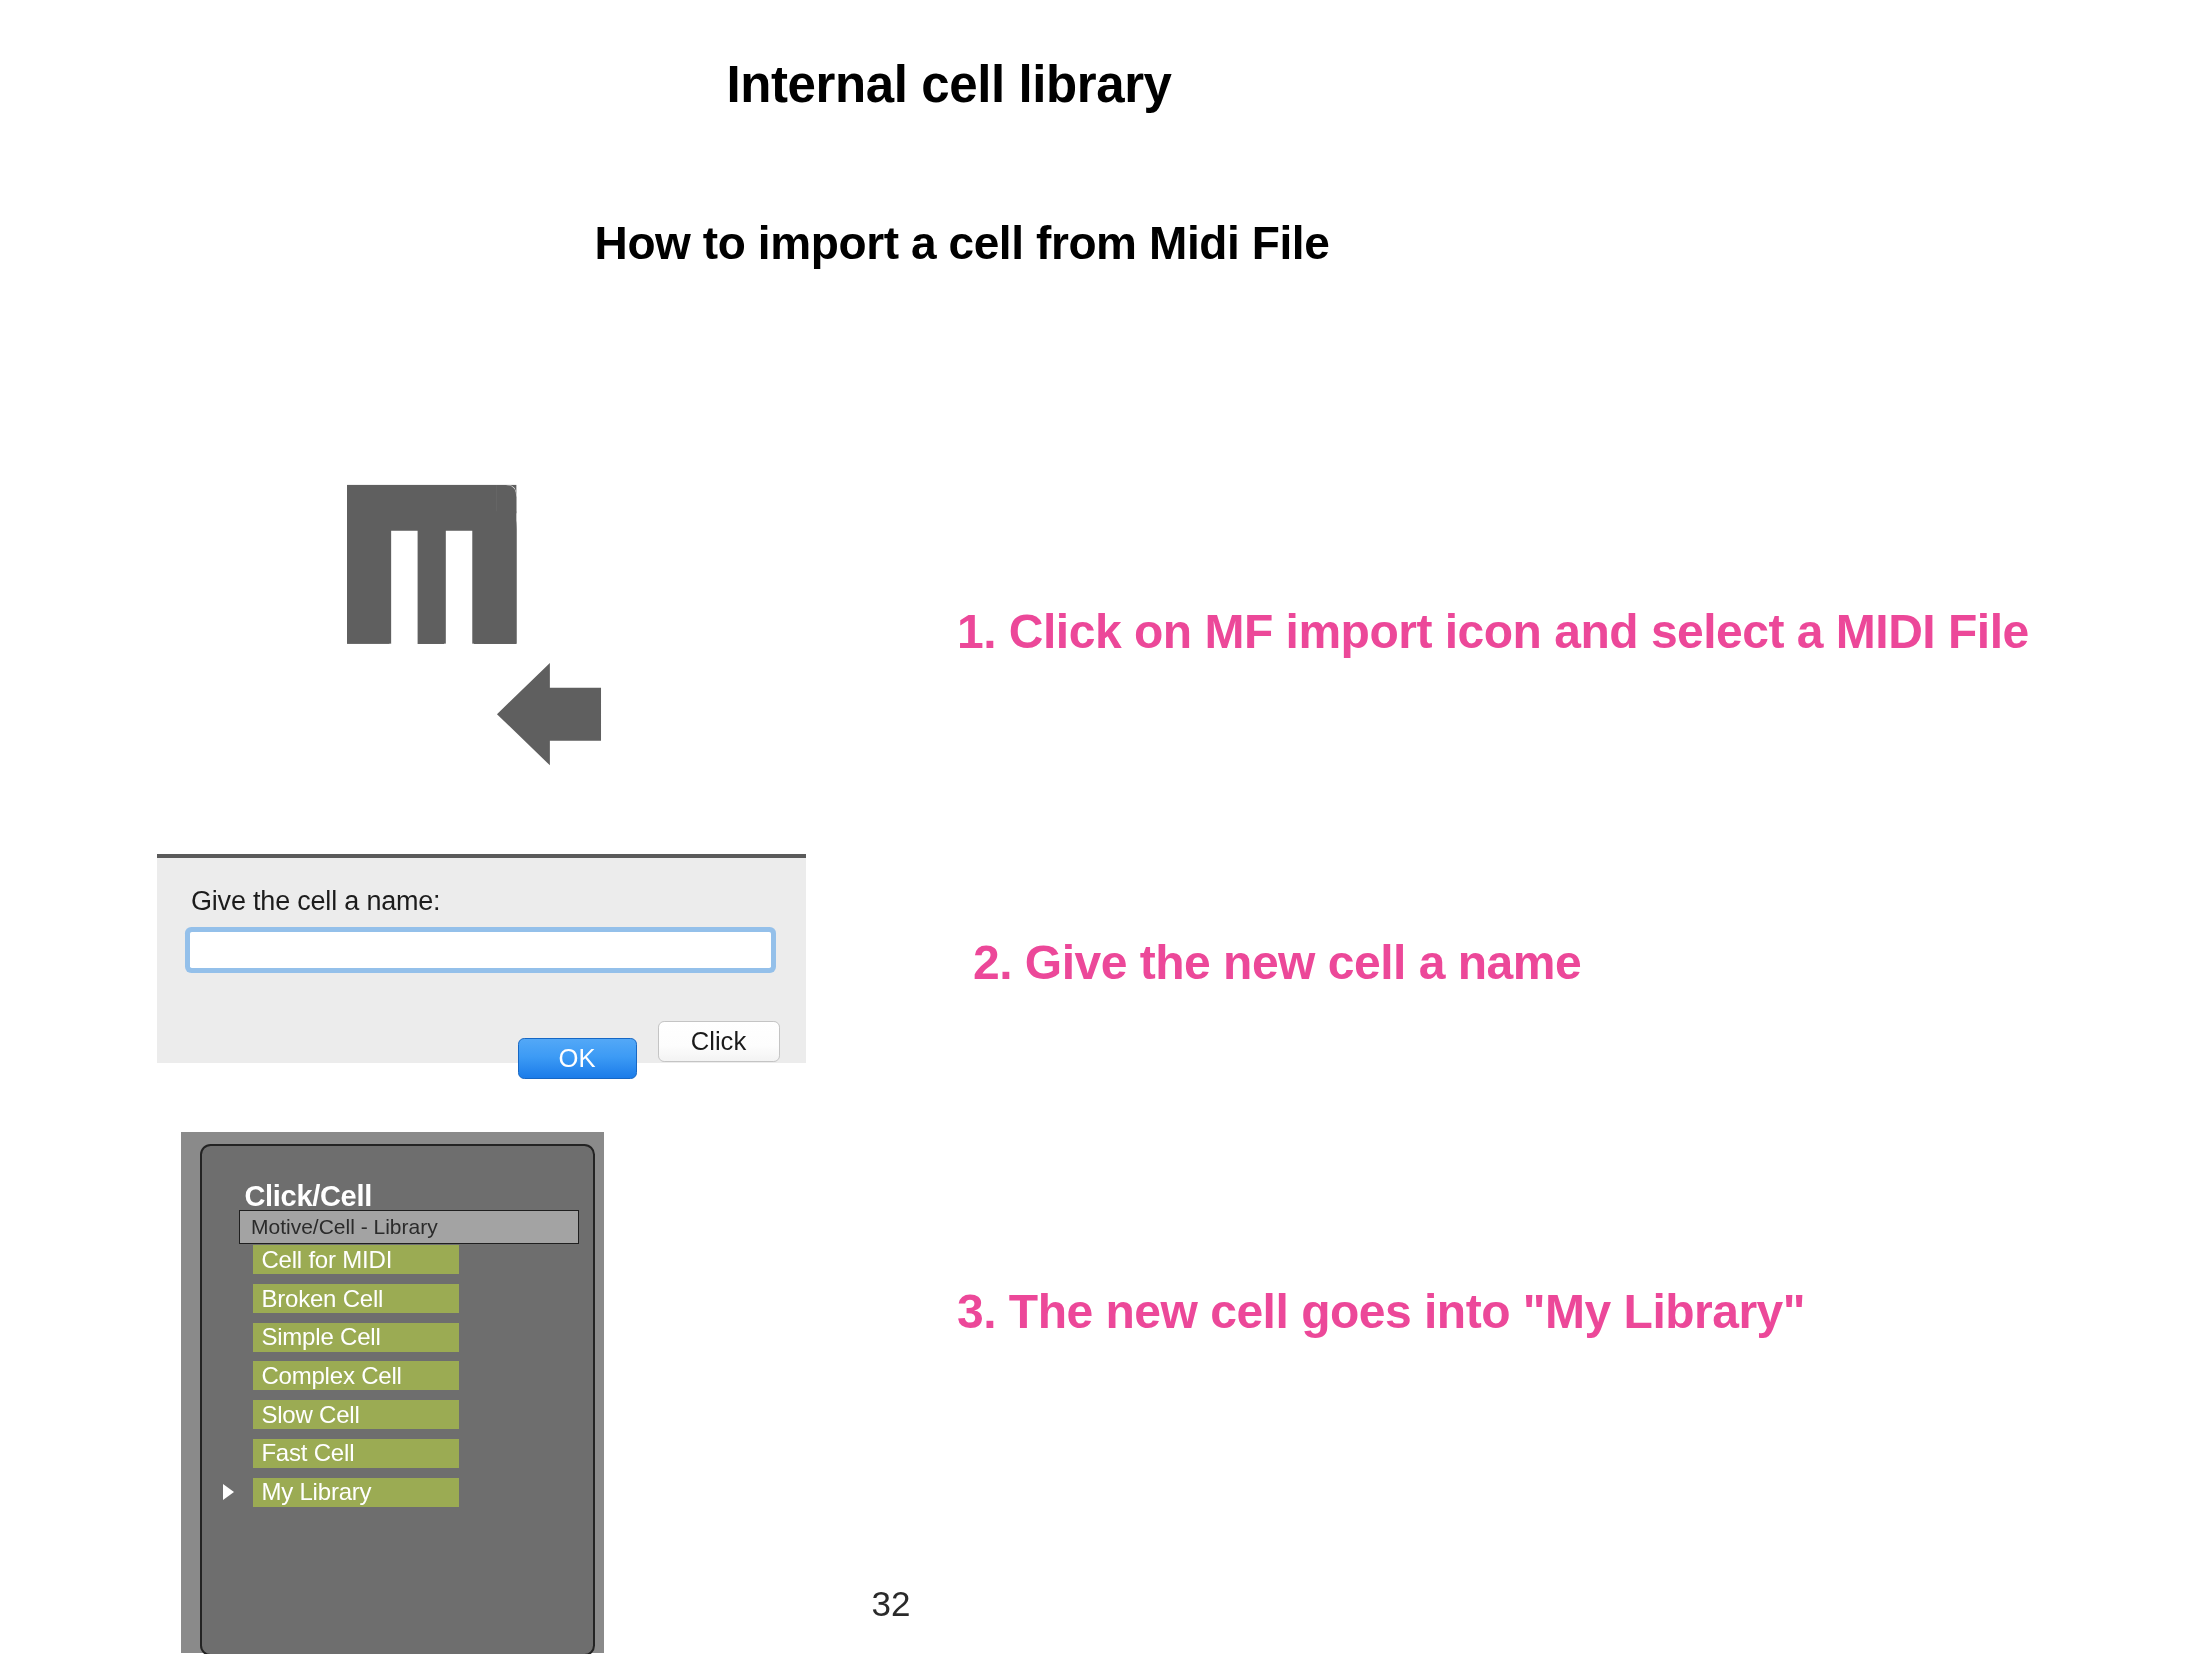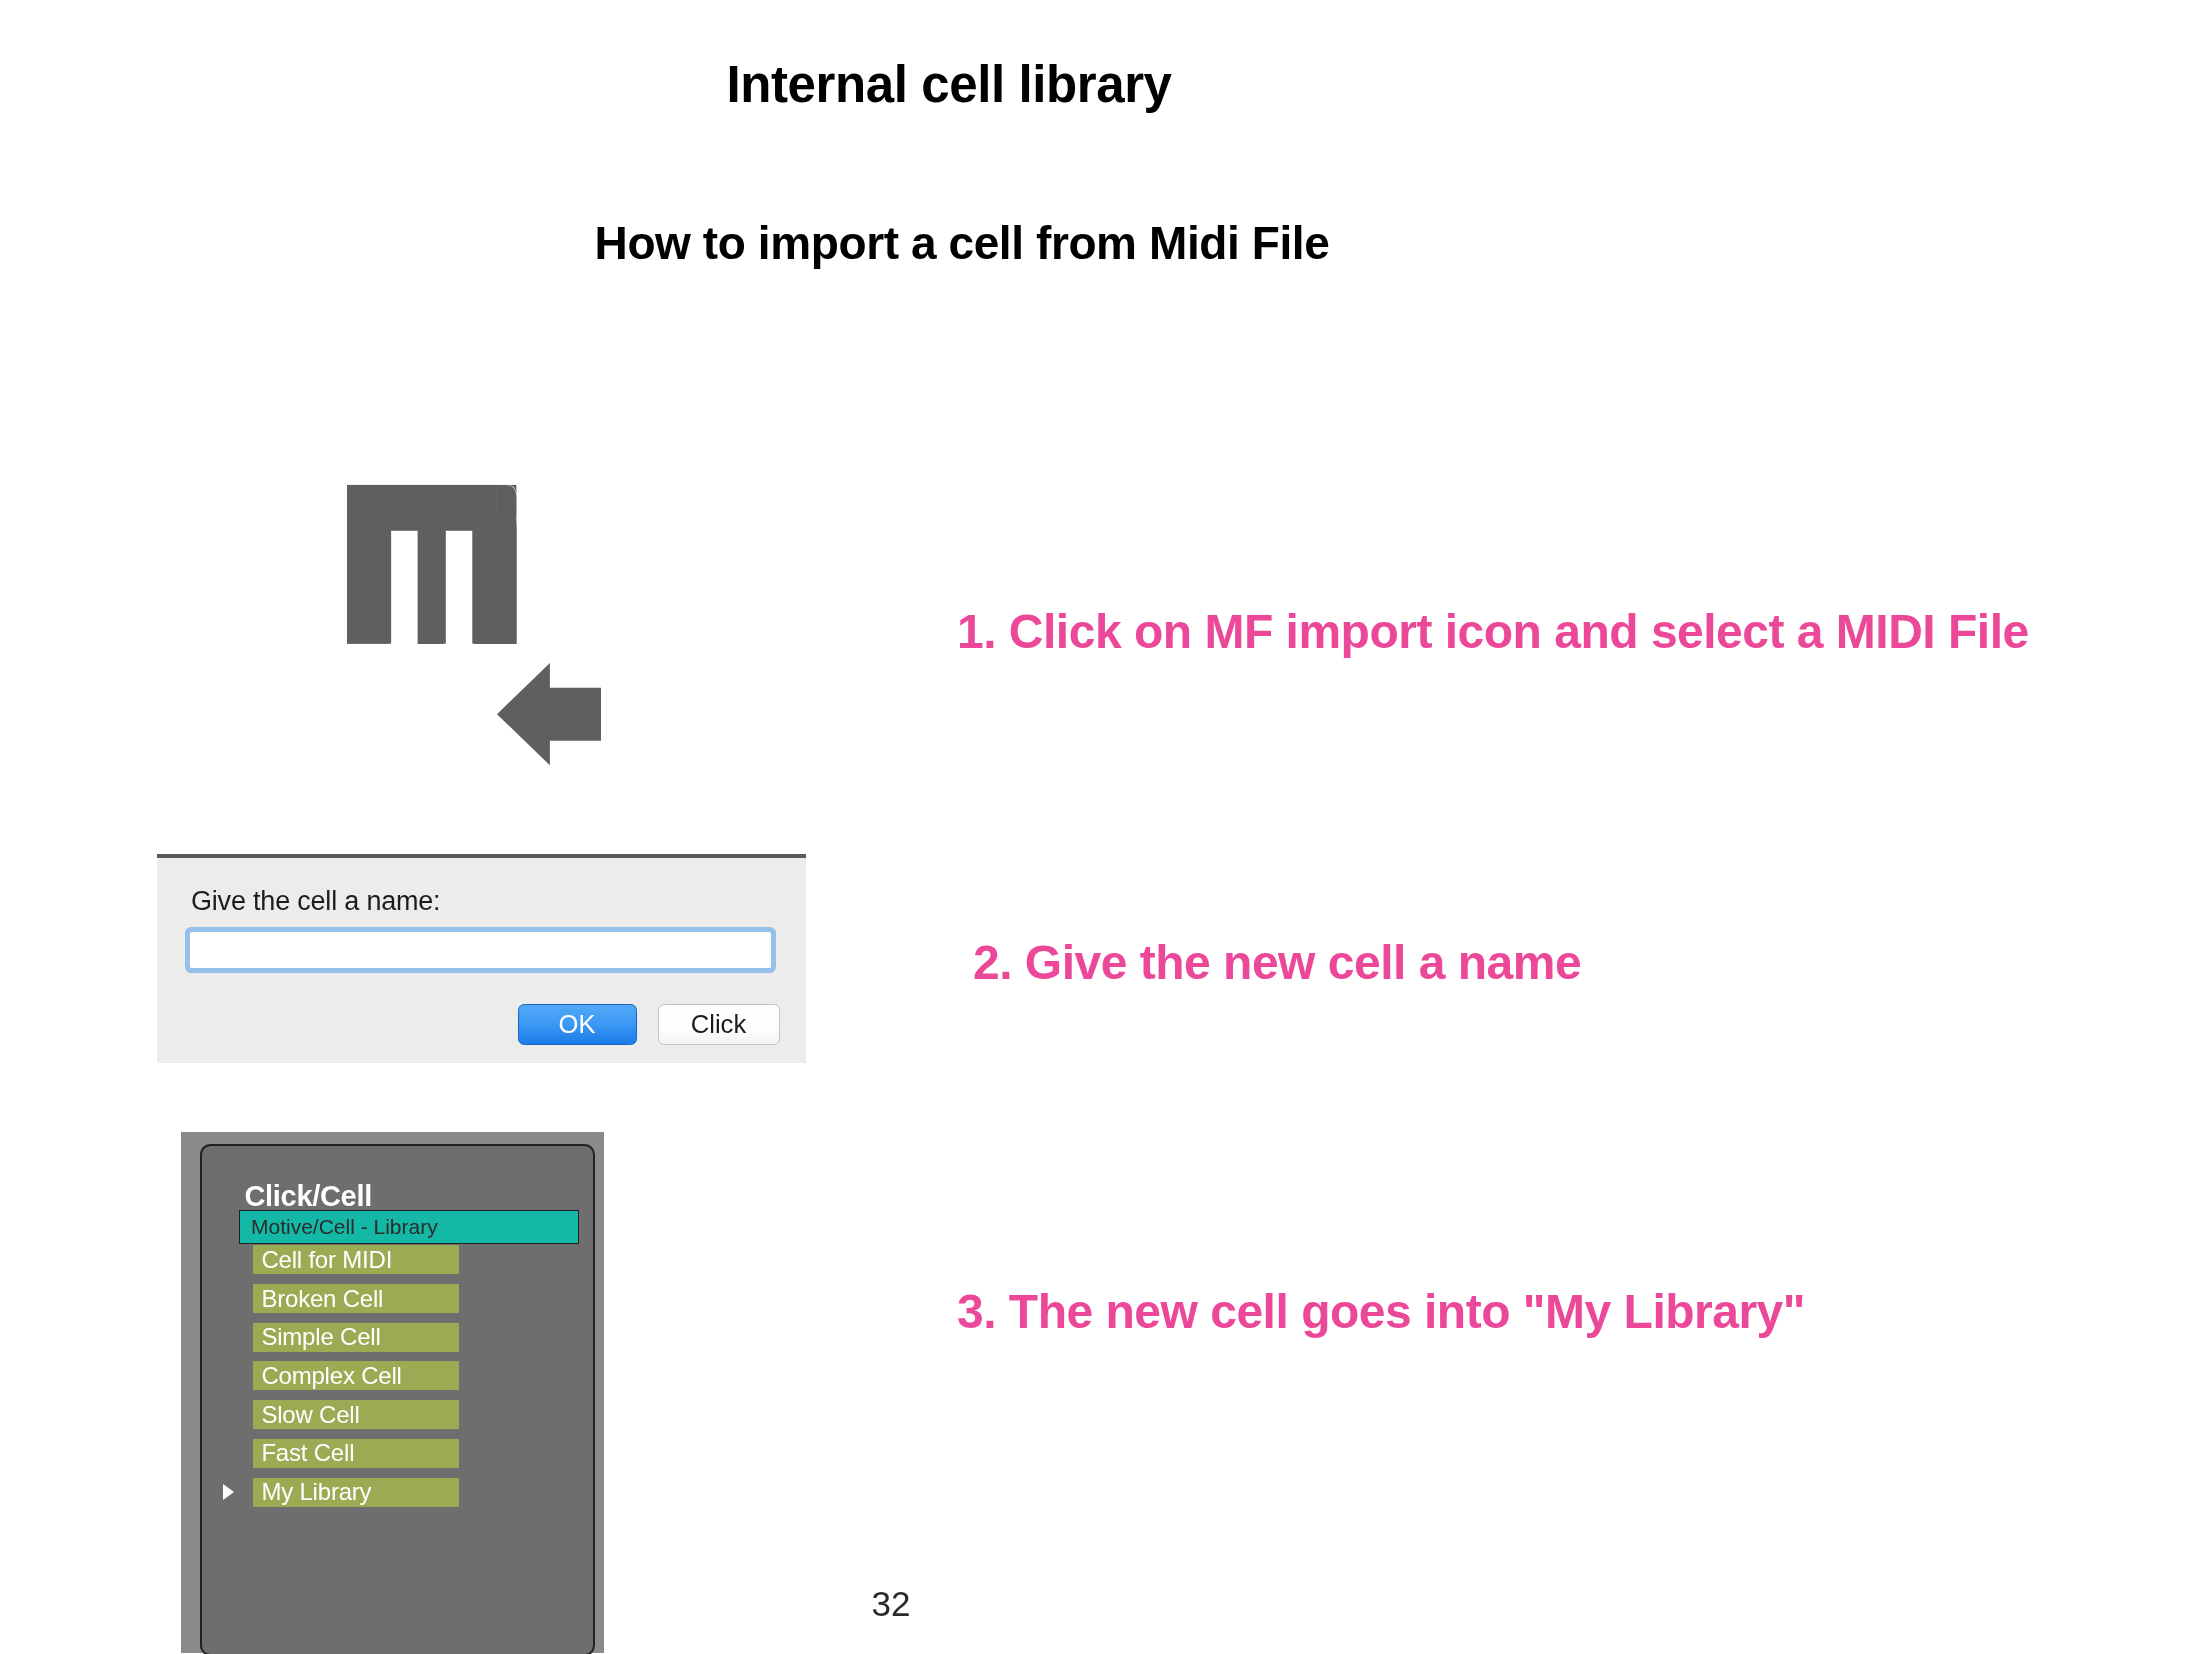--- a/index.html
+++ b/index.html
@@ -124,20 +124,21 @@
     background: linear-gradient(to bottom, #53a8f7 0%, #3d9bf5 45%, #1b7ce9 100%);
     border: 0.9px solid #1667c4;
     color: #ffffff;
     font-size: 25.6px;
     font-family: "Liberation Sans", sans-serif;
     display: flex;
     align-items: center;
     justify-content: center;
     box-sizing: border-box;
     cursor: pointer;
+    margin-top: 34px;
   }
   .btn-cancel {
     width: 122px;
     height: 41px;
     border-radius: 6.2px;
     background: linear-gradient(to bottom, #ffffff 0%, #fdfdfd 60%, #f3f3f3 100%);
     border: 0.9px solid #c4c4c4;
     color: #1b1b1b;
     font-size: 25.6px;
     font-family: "Liberation Sans", sans-serif;
@@ -177,21 +178,21 @@
     font-weight: 600;
     color: #ffffff;
     letter-spacing: -0.3px;
   }
   .library-searchbar {
     position: absolute;
     left: 37px;
     top: 64px;
     width: 340px;
     height: 34px;
-    background: #14b8a6;
+    background: #a3a3a3;
     border: 1.8px solid #1f1f1f;
     box-sizing: border-box;
     display: flex;
     align-items: center;
     padding-left: 10.6px;
     font-size: 21px;
     color: #2b2b2b;
     overflow: hidden;
     white-space: nowrap;
   }

